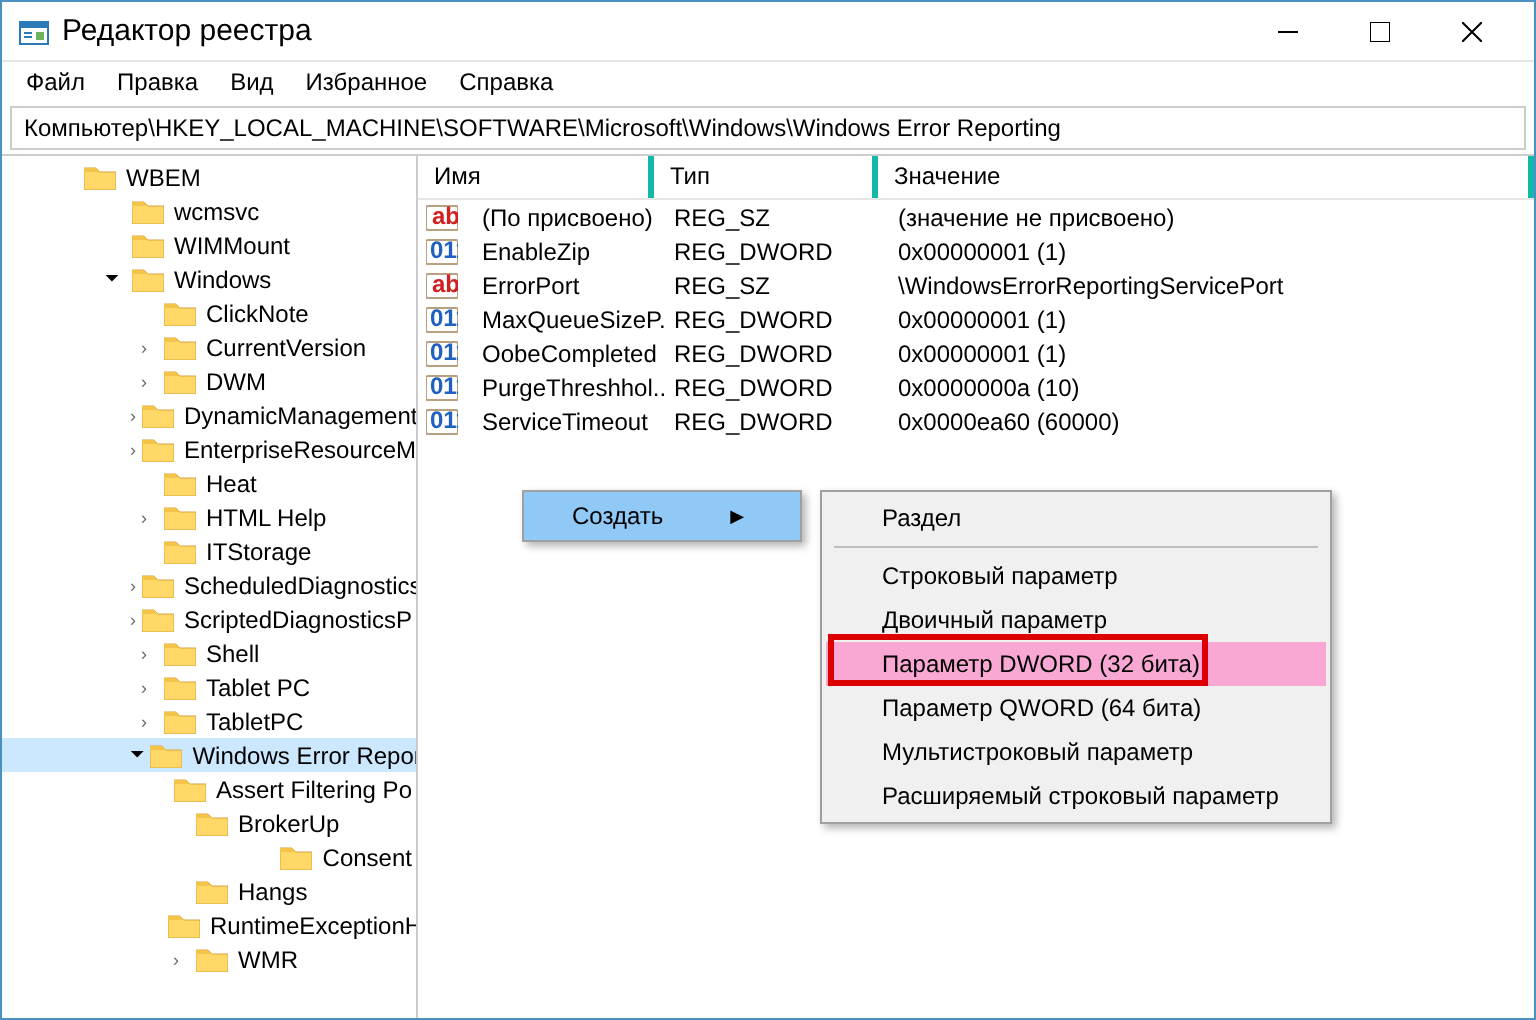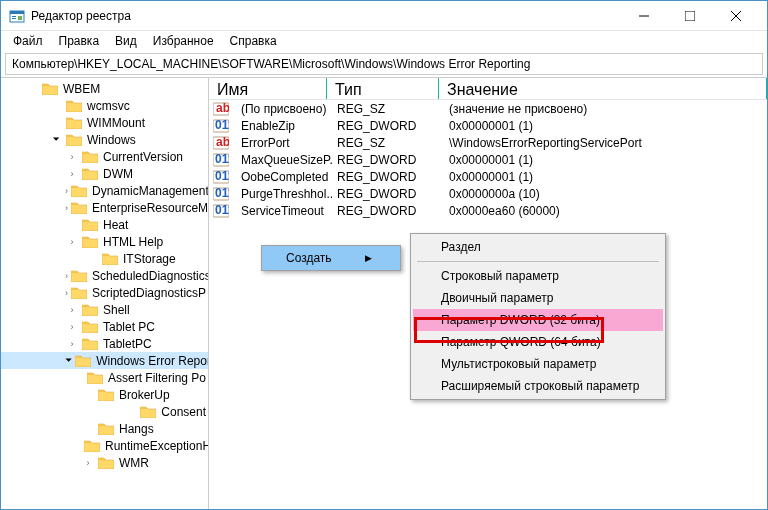--- a/index.html
+++ b/index.html
@@ -1,46 +1,46 @@
 <!DOCTYPE html>
 <html><head>
 <meta charset="utf-8">
 <style>
 *{box-sizing:border-box;margin:0;padding:0;font-family:"Segoe UI",Tahoma,sans-serif;font-size:12px;color:#000}
 body{background:#fff;width:768px;height:510px;overflow:hidden;border:1px solid #4a90c2;position:relative}
 .titlebar{height:30px;background:#fff;display:flex;align-items:center;padding:0 8px;border-bottom:1px solid #e5e5e5}
 .titlebar .icon{width:16px;height:16px;margin-right:6px}
-.titlebar .title{flex:1;font-size:12px}
+.titlebar .title{flex:1;font-size:15px}
 .winbtn{width:46px;height:30px;display:flex;align-items:center;justify-content:center;cursor:default}
 .menubar{height:20px;display:flex;align-items:center;padding:0 4px;gap:0}
 .menubar .mi{padding:2px 8px;cursor:default}
 .addrbar{height:22px;border:1px solid #ccc;margin:2px 4px;padding:2px 6px;display:flex;align-items:center;background:#fff;font-size:12px}
 .main{display:flex;height:calc(100% - 30px - 20px - 26px);border-top:1px solid #ccc}
 .tree{width:208px;overflow:auto;border-right:1px solid #ccc;padding:2px 0;position:relative}
 .tree::-webkit-scrollbar{width:16px;height:16px}
 .tree::-webkit-scrollbar-track{background:#f0f0f0}
 .tree::-webkit-scrollbar-thumb{background:#c0c0c0;border:1px solid #a0a0a0}
 .node{white-space:nowrap;height:17px;display:flex;align-items:center;cursor:default}
 .node .ar{width:14px;text-align:center;font-size:9px;color:#666}
 .node .fld{width:16px;height:13px;margin:0 3px;flex-shrink:0}
 .node.sel{background:#cce8ff}
 .node.sel .lbl{background:#cce8ff}
 .node .lbl{padding:0 2px}
 .list{flex:1;position:relative}
 .lhdr{display:flex;height:22px;border-bottom:1px solid #e5e5e5;background:#fff}
-.lhdr .col{padding:3px 8px;border-right:1px solid #14b8a6;font-size:16px}
+.lhdr .col{padding:3px 8px;border-right:3px solid #14b8a6;font-size:12px}
 .c1{width:118px}.c2{width:112px}.c3{flex:1}
 .lrow{display:flex;height:17px;align-items:center;cursor:default}
 .lrow .cell{padding:0 4px;overflow:hidden;white-space:nowrap;text-overflow:clip}
 .lrow .ic{width:16px;height:14px;margin:0 8px 0 4px;flex-shrink:0}
 .lrow .nm{width:96px}
 .ctx{position:absolute;background:#f0f0f0;border:1px solid #a0a0a0;box-shadow:2px 2px 4px rgba(0,0,0,.3);z-index:10}
 .ctx1{left:260px;top:244px;width:140px}
 .ctx1 .ci{padding:5px 28px 5px 24px;background:#90c8f6;display:flex;justify-content:space-between;align-items:center}
-.ctx2{left:409px;top:232px;width:256px;padding:2px}
+.ctx2{left:409px;top:244px;width:256px;padding:2px}
 .ctx2 .ci{padding:4px 12px 4px 28px;cursor:default}
 .ctx2 .sep{height:1px;background:#c0c0c0;margin:3px 4px}
 .ctx2 .hl{background:#f9a8d4}
 .redbox{position:absolute;border:3px solid #d00;pointer-events:none;left:413px;top:316px;width:190px;height:26px;z-index:20}
 svg{display:block}
 </style>
 </head>
 <body>
 
 <div class="titlebar">
@@ -120,20 +120,30 @@
         <span class="ar" style="color:#000">⏷</span>
         <span class="fld">
           <svg width="16" height="13">
             <path d="M0 2 L6 2 L8 4 L16 4 L16 13 L0 13 Z" fill="#ffd868" stroke="#d9a23e" stroke-width="0.5"></path>
             <path d="M0 2 L6 2 L8 4 L0 4 Z" fill="#f4c34a"></path>
           </svg>
         </span>
         <span class="lbl">Windows</span>
       </div>
       <div class="node" style="padding-left: 64px;">
+        <span class="ar"></span>
+        <span class="fld">
+          <svg width="16" height="13">
+            <path d="M0 2 L6 2 L8 4 L16 4 L16 13 L0 13 Z" fill="#ffd868" stroke="#d9a23e" stroke-width="0.5"></path>
+            <path d="M0 2 L6 2 L8 4 L0 4 Z" fill="#f4c34a"></path>
+          </svg>
+        </span>
+        <span class="lbl">ClickNote</span>
+      </div>
+      <div class="node" style="padding-left: 64px;">
         <span class="ar">›</span>
         <span class="fld">
           <svg width="16" height="13">
             <path d="M0 2 L6 2 L8 4 L16 4 L16 13 L0 13 Z" fill="#ffd868" stroke="#d9a23e" stroke-width="0.5"></path>
             <path d="M0 2 L6 2 L8 4 L0 4 Z" fill="#f4c34a"></path>
           </svg>
         </span>
         <span class="lbl">CurrentVersion</span>
       </div>
       <div class="node" style="padding-left: 64px;">
@@ -179,21 +189,21 @@
       <div class="node" style="padding-left: 64px;">
         <span class="ar">›</span>
         <span class="fld">
           <svg width="16" height="13">
             <path d="M0 2 L6 2 L8 4 L16 4 L16 13 L0 13 Z" fill="#ffd868" stroke="#d9a23e" stroke-width="0.5"></path>
             <path d="M0 2 L6 2 L8 4 L0 4 Z" fill="#f4c34a"></path>
           </svg>
         </span>
         <span class="lbl">HTML Help</span>
       </div>
-      <div class="node" style="padding-left: 64px; margin-left: 20px;">
+      <div class="node" style="padding-left: 64px;">
         <span class="ar"></span>
         <span class="fld">
           <svg width="16" height="13">
             <path d="M0 2 L6 2 L8 4 L16 4 L16 13 L0 13 Z" fill="#ffd868" stroke="#d9a23e" stroke-width="0.5"></path>
             <path d="M0 2 L6 2 L8 4 L0 4 Z" fill="#f4c34a"></path>
           </svg>
         </span>
         <span class="lbl">ITStorage</span>
       </div>
       <div class="node" style="padding-left: 64px;">

